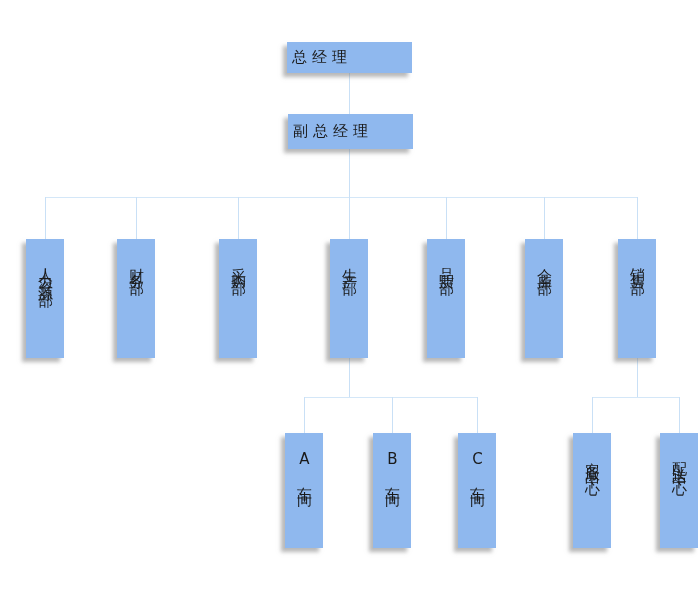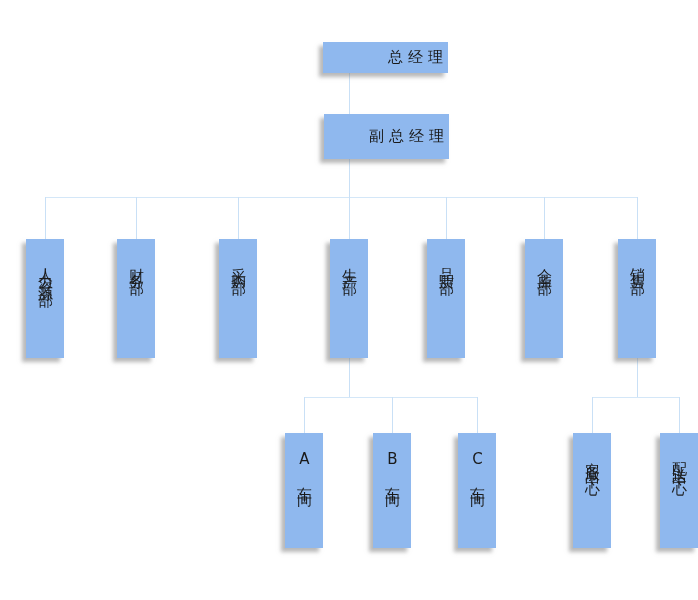--- a/index.html
+++ b/index.html
@@ -19,22 +19,21 @@
     position: absolute;
     background: #8FB8EE;
     box-shadow: -4px 4px 4px rgba(125,125,125,0.55);
     color: #1a1a1a;
     font-size: 15px;
     display: flex;
     box-sizing: border-box;
   }
   .h-node {
     align-items: center;
-    justify-content: flex-end;
-    margin-left: 36px;
+    justify-content: flex-start;
   }
   .h-node span {
     letter-spacing: 5px;
     padding-left: 5px;
     white-space: nowrap;
   }
   .v-node {
     width: 38px;
     justify-content: center;
     align-items: flex-start;
@@ -79,21 +78,21 @@
 
   <div class="line v" style="left:637px;top:358px;height:39px"></div>
   <div class="line h" style="left:592px;top:397px;width:87px"></div>
   <div class="line v" style="left:592px;top:397px;height:36px"></div>
   <div class="line v" style="left:679px;top:397px;height:36px"></div>
 
   <div class="node h-node" style="left:287px;top:42px;width:125px;height:31px">
     <span>总经理</span>
   </div>
 
-  <div class="node h-node" style="left:288px;top:114px;width:125px;height:45px">
+  <div class="node h-node" style="left:288px;top:114px;width:125px;height:35px">
     <span>副总经理</span>
   </div>
 
   <div class="node v-node" style="left:26px;top:239px;height:119px">
     <span>人力资源部</span>
   </div>
   <div class="node v-node" style="left:117px;top:239px;height:119px">
     <span>财务部</span>
   </div>
   <div class="node v-node" style="left:219px;top:239px;height:119px">

